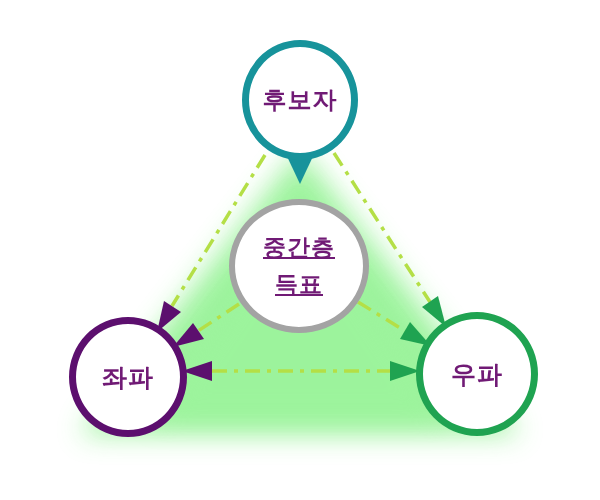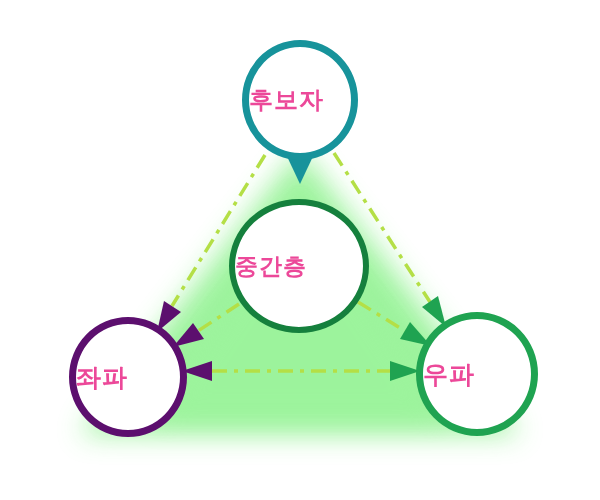--- a/index.html
+++ b/index.html
@@ -4,27 +4,27 @@
 <style>
   html,body{margin:0;padding:0;background:#ffffff;}
   .stage{
     position:relative;width:600px;height:500px;background:#ffffff;overflow:hidden;
     font-family:"Liberation Sans","DejaVu Sans",sans-serif;
   }
   .layer{position:absolute;left:0;top:0;}
   svg.layer{z-index:1;}
   .node{
     position:absolute;z-index:2;background:#ffffff;border-radius:50%;
-    display:flex;flex-direction:column;align-items:flex-start;justify-content:center;
-    text-align:center;color:#ec4899;font-weight:800;
+    display:flex;flex-direction:column;align-items:center;justify-content:center;
+    text-align:center;color:#701a75;font-weight:800;
   }
   .node .line{white-space:nowrap;letter-spacing:1px;}
   .node-top{left:242px;top:40px;width:102px;height:106px;border:7px solid #17939B;}
   .node-top .line{font-size:24px;line-height:32px;}
-  .node-center{left:229px;top:199px;width:128px;height:122px;border:6px solid #15803d;}
+  .node-center{left:229px;top:199px;width:128px;height:122px;border:6px solid #a3a3a3;text-decoration:underline;}
   .node-center .line{font-size:23px;line-height:37px;}
   .node-left{left:69px;top:317px;width:104px;height:106px;border:7px solid #5C0F6E;}
   .node-left .line{font-size:25px;}
   .node-right{left:416px;top:312px;width:108px;height:110px;border:7px solid #1FA351;}
   .node-right .line{font-size:25px;}
 </style>
 </head>
 <body>
 
 <div class="stage">
@@ -61,20 +61,21 @@
 
     <polygon points="284,150 316,150 300,184" fill="#17939B"></polygon>
   </svg>
 
   <div class="node node-top">
     <div class="line">후보자</div>
   </div>
 
   <div class="node node-center">
     <div class="line">중간층</div>
+    <div class="line">득표</div>
   </div>
 
   <div class="node node-left">
     <div class="line">좌파</div>
   </div>
 
   <div class="node node-right">
     <div class="line">우파</div>
   </div>
 

